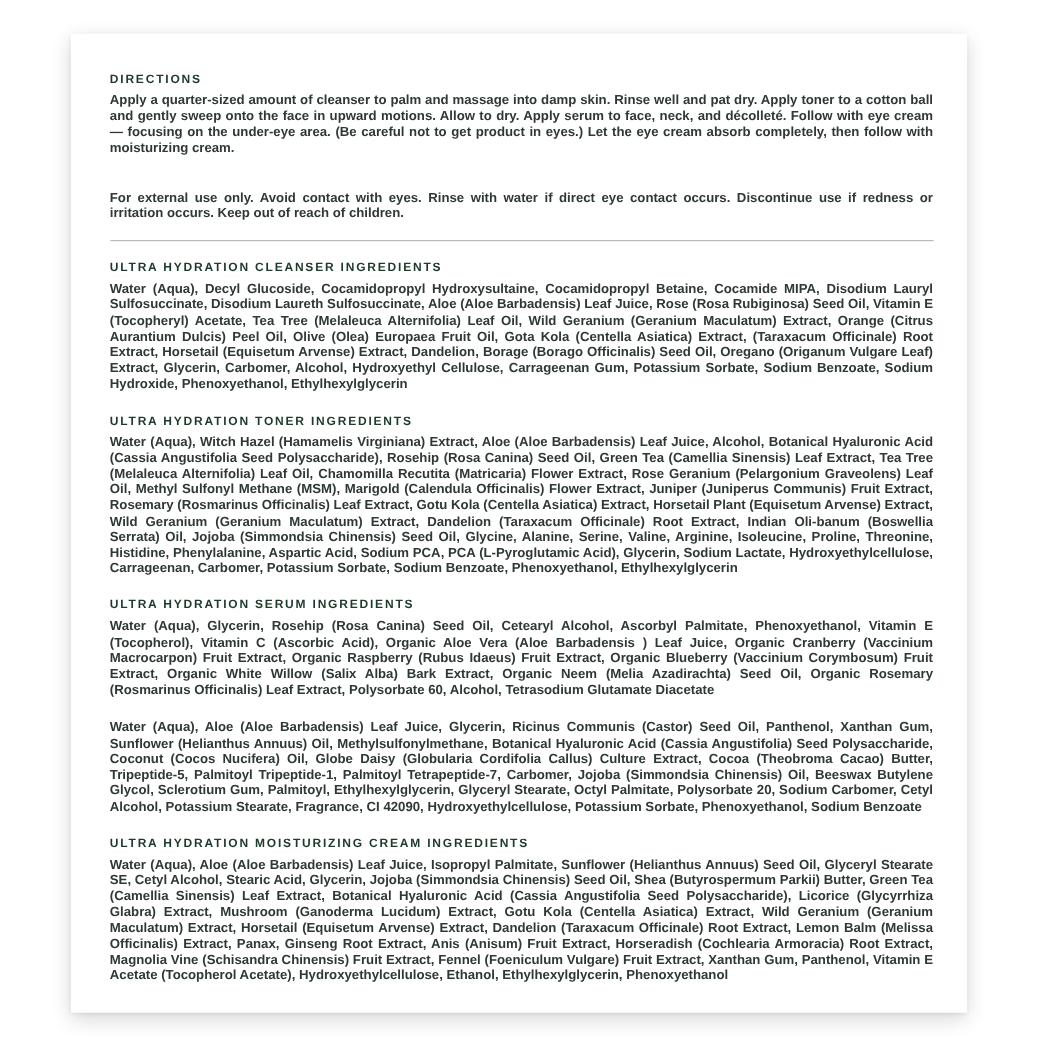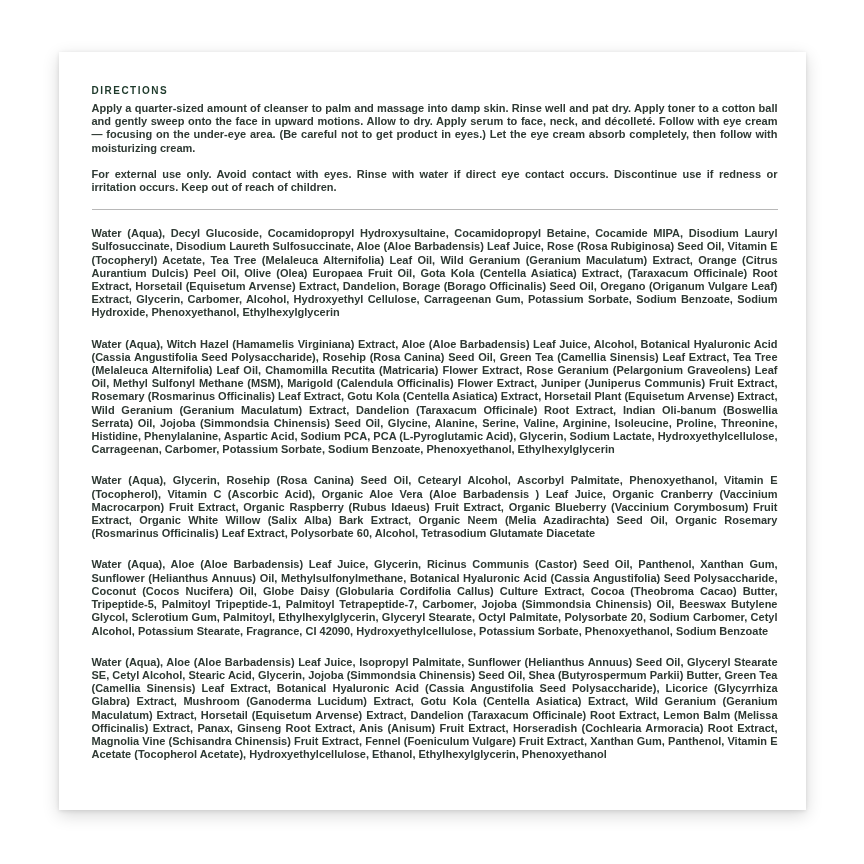--- a/index.html
+++ b/index.html
@@ -14,21 +14,21 @@
     padding: 0;
     width: 864px;
     height: 864px;
     background: #ffffff;
     font-family: "Liberation Sans", sans-serif;
     overflow: hidden;
   }
   .page {
     width: 864px;
     height: 864px;
-    padding-top: 52px;
+    padding-top: 28px;
   }
   .card {
     width: 747px;
     min-height: 758px;
     margin: 0 auto;
     background: var(--card-bg);
     box-shadow: 0 5px 16px rgba(0,0,0,0.16), 0 1px 4px rgba(0,0,0,0.10);
     padding: 33px 28px 24px 33px;
   }
   .h {
@@ -41,21 +41,21 @@
     text-transform: uppercase;
   }
   .p {
     margin: 0;
     font-size: 11px;
     line-height: 13.2px;
     color: var(--body-text);
     text-align: justify;
     font-weight: bold;
   }
-  .p.warning { margin-top: 13px; }
+  .p.warning { margin-top: 28px; }
   .divider {
     border: none;
     border-top: 1px solid var(--divider-gray);
     margin: 15px 0 17px 0;
   }
   .sec { margin-top: 18px; }
 </style>
 </head>
 <body>
 
@@ -64,33 +64,37 @@
 
     <section>
       <h2 class="h">DIRECTIONS</h2>
       <p class="p">Apply a quarter-sized amount of cleanser to palm and massage into damp skin. Rinse well and pat dry. Apply toner to a cotton ball and gently sweep onto the face in upward motions. Allow to dry. Apply serum to face, neck, and décolleté. Follow with eye cream — focusing on the under-eye area. (Be careful not to get product in eyes.) Let the eye cream absorb completely, then follow with moisturizing cream.</p>
       <p class="p warning">For external use only. Avoid contact with eyes. Rinse with water if direct eye contact occurs. Discontinue use if redness or irritation occurs. Keep out of reach of children.</p>
     </section>
 
     <hr class="divider">
 
     <section class="sec" style="margin-top:0">
+      <h2 class="h">ULTRA HYDRATION CLEANSER INGREDIENTS</h2>
       <p class="p">Water (Aqua), Decyl Glucoside, Cocamidopropyl Hydroxysultaine, Cocamidopropyl Betaine, Cocamide MIPA, Disodium Lauryl Sulfosuccinate, Disodium Laureth Sulfosuccinate, Aloe (Aloe Barbadensis) Leaf Juice, Rose (Rosa Rubiginosa) Seed Oil, Vitamin E (Tocopheryl) Acetate, Tea Tree (Melaleuca Alternifolia) Leaf Oil, Wild Geranium (Geranium Maculatum) Extract, Orange (Citrus Aurantium Dulcis) Peel Oil, Olive (Olea) Europaea Fruit Oil, Gota Kola (Centella Asiatica) Extract, (Taraxacum Officinale) Root Extract, Horsetail (Equisetum Arvense) Extract, Dandelion, Borage (Borago Officinalis) Seed Oil, Oregano (Origanum Vulgare Leaf) Extract, Glycerin, Carbomer, Alcohol, Hydroxyethyl Cellulose, Carrageenan Gum, Potassium Sorbate, Sodium Benzoate, Sodium Hydroxide, Phenoxyethanol, Ethylhexylglycerin</p>
     </section>
 
     <section class="sec">
+      <h2 class="h">ULTRA HYDRATION TONER INGREDIENTS</h2>
       <p class="p">Water (Aqua), Witch Hazel (Hamamelis Virginiana) Extract, Aloe (Aloe Barbadensis) Leaf Juice, Alcohol, Botanical Hyaluronic Acid (Cassia Angustifolia Seed Polysaccharide), Rosehip (Rosa Canina) Seed Oil, Green Tea (Camellia Sinensis) Leaf Extract, Tea Tree (Melaleuca Alternifolia) Leaf Oil, Chamomilla Recutita (Matricaria) Flower Extract, Rose Geranium (Pelargonium Graveolens) Leaf Oil, Methyl Sulfonyl Methane (MSM), Marigold (Calendula Officinalis) Flower Extract, Juniper (Juniperus Communis) Fruit Extract, Rosemary (Rosmarinus Officinalis) Leaf Extract, Gotu Kola (Centella Asiatica) Extract, Horsetail Plant (Equisetum Arvense) Extract, Wild Geranium (Geranium Maculatum) Extract, Dandelion (Taraxacum Officinale) Root Extract, Indian Oli-banum (Boswellia Serrata) Oil, Jojoba (Simmondsia Chinensis) Seed Oil, Glycine, Alanine, Serine, Valine, Arginine, Isoleucine, Proline, Threonine, Histidine, Phenylalanine, Aspartic Acid, Sodium PCA, PCA (L-Pyroglutamic Acid), Glycerin, Sodium Lactate, Hydroxyethylcellulose, Carrageenan, Carbomer, Potassium Sorbate, Sodium Benzoate, Phenoxyethanol, Ethylhexylglycerin</p>
     </section>
 
     <section class="sec">
+      <h2 class="h">ULTRA HYDRATION SERUM INGREDIENTS</h2>
       <p class="p">Water (Aqua), Glycerin, Rosehip (Rosa Canina) Seed Oil, Cetearyl Alcohol, Ascorbyl Palmitate, Phenoxyethanol, Vitamin E (Tocopherol), Vitamin C (Ascorbic Acid), Organic Aloe Vera (Aloe Barbadensis ) Leaf Juice, Organic Cranberry (Vaccinium Macrocarpon) Fruit Extract, Organic Raspberry (Rubus Idaeus) Fruit Extract, Organic Blueberry (Vaccinium Corymbosum) Fruit Extract, Organic White Willow (Salix Alba) Bark Extract, Organic Neem (Melia Azadirachta) Seed Oil, Organic Rosemary (Rosmarinus Officinalis) Leaf Extract, Polysorbate 60, Alcohol, Tetrasodium Glutamate Diacetate</p>
     </section>
 
     <section class="sec">
       <p class="p">Water (Aqua), Aloe (Aloe Barbadensis) Leaf Juice, Glycerin, Ricinus Communis (Castor) Seed Oil, Panthenol, Xanthan Gum, Sunflower (Helianthus Annuus) Oil, Methylsulfonylmethane, Botanical Hyaluronic Acid (Cassia Angustifolia) Seed Polysaccharide, Coconut (Cocos Nucifera) Oil, Globe Daisy (Globularia Cordifolia Callus) Culture Extract, Cocoa (Theobroma Cacao) Butter, Tripeptide-5, Palmitoyl Tripeptide-1, Palmitoyl Tetrapeptide-7, Carbomer, Jojoba (Simmondsia Chinensis) Oil, Beeswax Butylene Glycol, Sclerotium Gum, Palmitoyl, Ethylhexylglycerin, Glyceryl Stearate, Octyl Palmitate, Polysorbate 20, Sodium Carbomer, Cetyl Alcohol, Potassium Stearate, Fragrance, CI 42090, Hydroxyethylcellulose, Potassium Sorbate, Phenoxyethanol, Sodium Benzoate</p>
     </section>
 
     <section class="sec">
+      <h2 class="h">ULTRA HYDRATION MOISTURIZING CREAM INGREDIENTS</h2>
       <p class="p">Water (Aqua), Aloe (Aloe Barbadensis) Leaf Juice, Isopropyl Palmitate, Sunflower (Helianthus Annuus) Seed Oil, Glyceryl Stearate SE, Cetyl Alcohol, Stearic Acid, Glycerin, Jojoba (Simmondsia Chinensis) Seed Oil, Shea (Butyrospermum Parkii) Butter, Green Tea (Camellia Sinensis) Leaf Extract, Botanical Hyaluronic Acid (Cassia Angustifolia Seed Polysaccharide), Licorice (Glycyrrhiza Glabra) Extract, Mushroom (Ganoderma Lucidum) Extract, Gotu Kola (Centella Asiatica) Extract, Wild Geranium (Geranium Maculatum) Extract, Horsetail (Equisetum Arvense) Extract, Dandelion (Taraxacum Officinale) Root Extract, Lemon Balm (Melissa Officinalis) Extract, Panax, Ginseng Root Extract, Anis (Anisum) Fruit Extract, Horseradish (Cochlearia Armoracia) Root Extract, Magnolia Vine (Schisandra Chinensis) Fruit Extract, Fennel (Foeniculum Vulgare) Fruit Extract, Xanthan Gum, Panthenol, Vitamin E Acetate (Tocopherol Acetate), Hydroxyethylcellulose, Ethanol, Ethylhexylglycerin, Phenoxyethanol</p>
     </section>
 
   </div>
 </div>
 
 </body></html>

